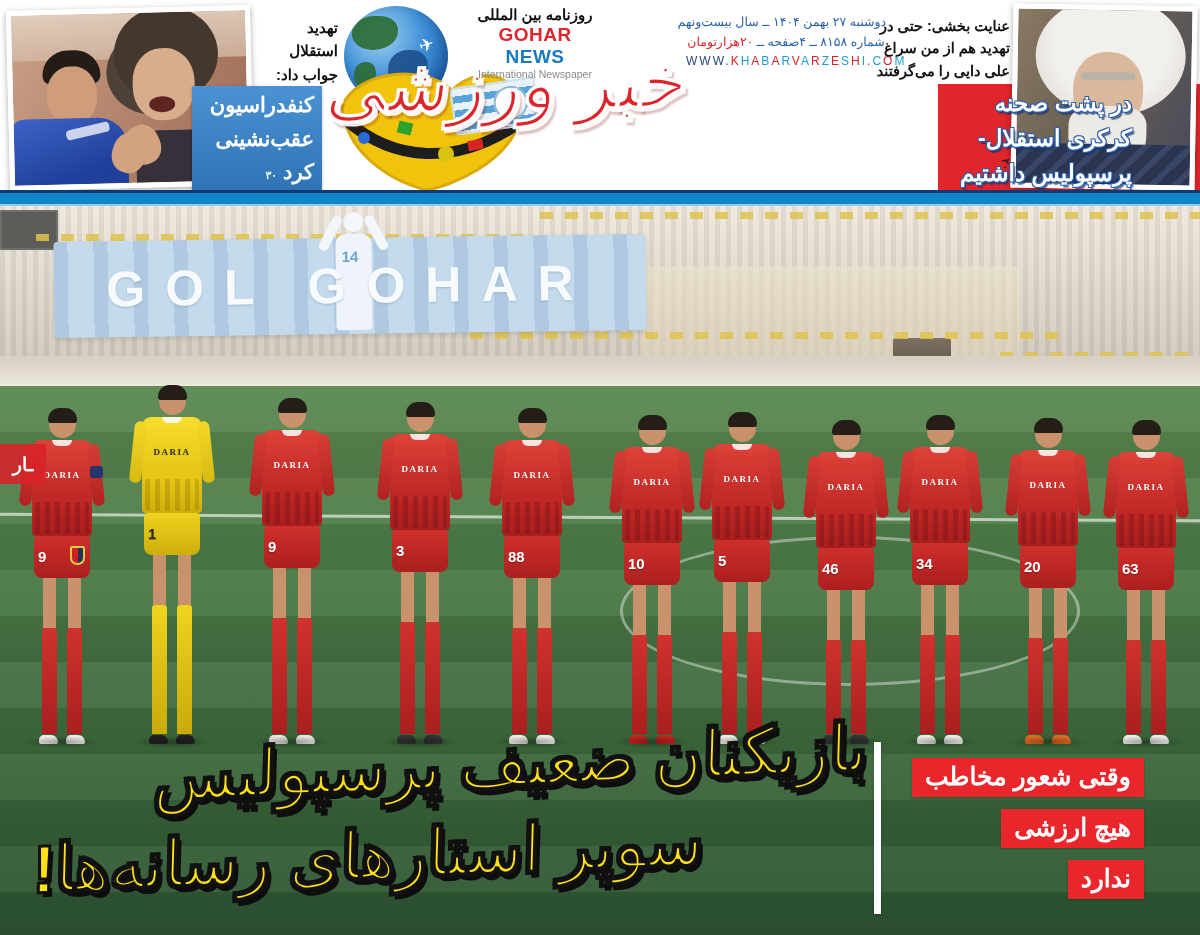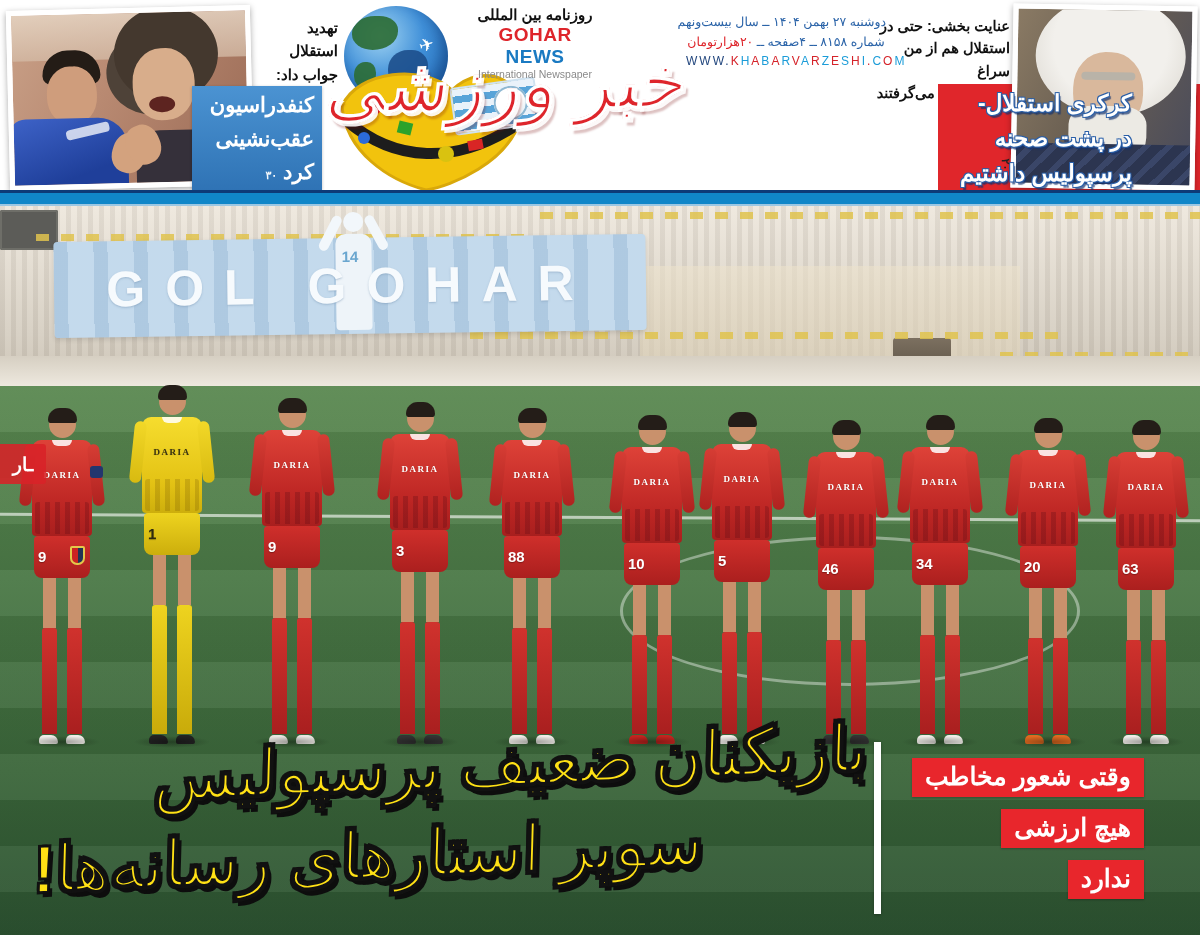--- a/index.html
+++ b/index.html
@@ -213,36 +213,36 @@
     </div>
 
     <div class="dateline">
       <div class="dl1">دوشنبه ۲۷ بهمن ۱۴۰۴ ــ سال بیست‌ونهم</div>
       <div class="dl2"><span>شماره ۸۱۵۸ ــ ۴صفحه ــ</span> <span class="price">۲۰هزارتومان</span></div>
       <div class="dl3"><span class="wpre">WWW.</span><span><span class="wr">K</span><span class="wb">H</span><span class="wr">A</span><span class="wb">B</span><span class="wr">A</span><span class="wb">R</span><span class="wr">V</span><span class="wb">A</span><span class="wr">R</span><span class="wb">Z</span><span class="wr">E</span><span class="wb">S</span><span class="wr">H</span><span class="wb">I</span><span class="wr">.</span><span class="wb">C</span><span class="wr">O</span><span class="wb">M</span></span></div>
     </div>
 
     <div class="right-kicker">
       <div>عنایت بخشی: حتی در</div>
-      <div>استقلال هم از من سراغ</div>
+      <div>تهدید هم از من سراغ</div>
       <div>علی دایی را می‌گرفتند</div>
     </div>
     <div class="red-band"></div>
     <div class="photo-card pc-right">
       <div class="inner">
         <div class="om-hair"></div>
         <div class="om-face"></div>
         <div class="om-brow"></div>
         <div class="om-beard"></div>
         <div class="om-body"></div>
       </div>
     </div>
     <div class="right-headline">
+      <div>در پشت صحنه</div>
       <div>کرکری استقلال-</div>
-      <div>در پشت صحنه</div>
       <div>پرسپولیس داشتیم</div>
     </div>
     <div class="pg20">۲۰</div>
   </header>
 
   <div class="bluebar"></div>
 
   <section class="mainphoto">
     <div class="stands"></div>
     <div class="stand-warm"></div>

